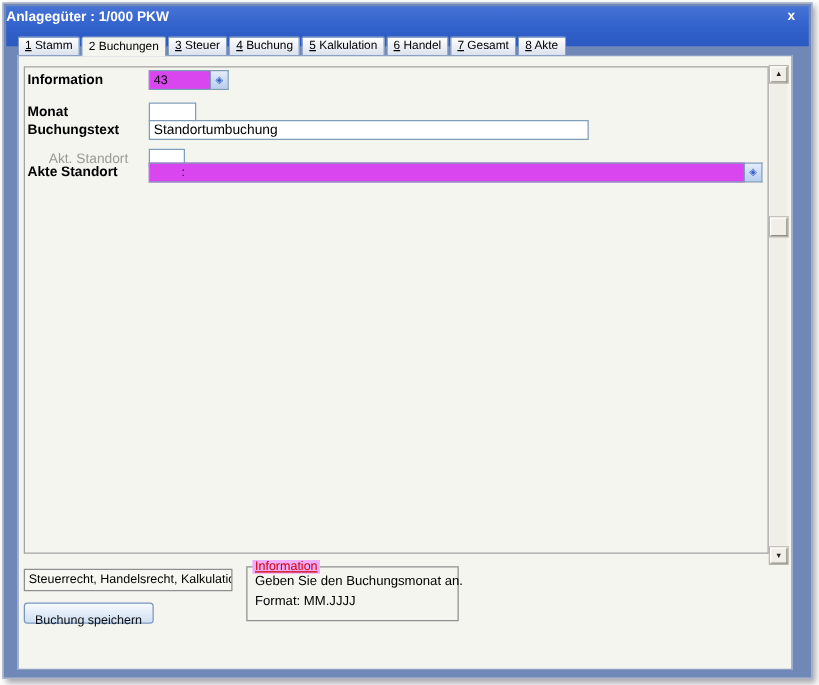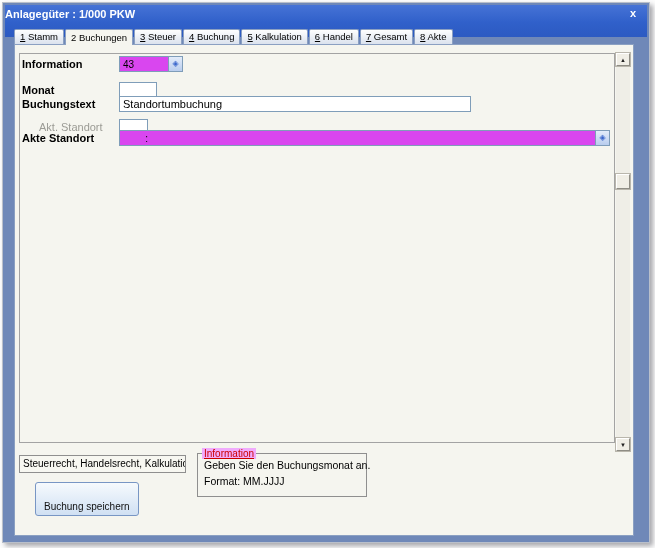--- a/index.html
+++ b/index.html
@@ -62,24 +62,24 @@
   .sb-down { bottom:0; }
   .sb-thumb { position:absolute; left:0; top:121px; width:14px; height:15px;
     background:#f0eee6; border:1px solid; border-color:#fff #8f8d85 #8f8d85 #fff;
     box-shadow:0 0 0 1px #b9b6ac; }
 
   .status-box { position:absolute; left:4px; top:410px; width:167px; height:18px;
     border:1px solid #8f8f8f; background:#f7f7f1; font-size:10px; color:#000;
     line-height:16px; padding:0 3px; white-space:nowrap; overflow:hidden; }
 
   .save-btn { position:absolute; left:4px; top:437px; height:17px;
-    padding:16px 8px; font-size:10px; color:#111;
+    padding:6px 8px; font-size:10px; color:#111;
     font-family:"Liberation Sans",sans-serif;
     background:linear-gradient(to bottom,#f6fafd,#d0e0f3);
-    border:1px solid #7896c4; border-radius:3px; line-height:15px;margin-left:16px; }
+    border:1px solid #7896c4; border-radius:3px; line-height:15px; }
 
   .info-box { position:absolute; left:182px; top:408px; width:170px; height:44px;
     border:1px solid #8f8f8f; }
   .info-legend { position:absolute; left:4px; top:-6px; font-size:10px;
     color:#cc0000; background:#f0abfc; padding:0 2px; line-height:11px;text-decoration:underline; }
   .info-line { position:absolute; left:6px; font-size:10.5px; color:#000;
     white-space:nowrap; }
   .il-0 { top:5px;text-align:center; }
   .il-1 { top:21px; }
 </style>

